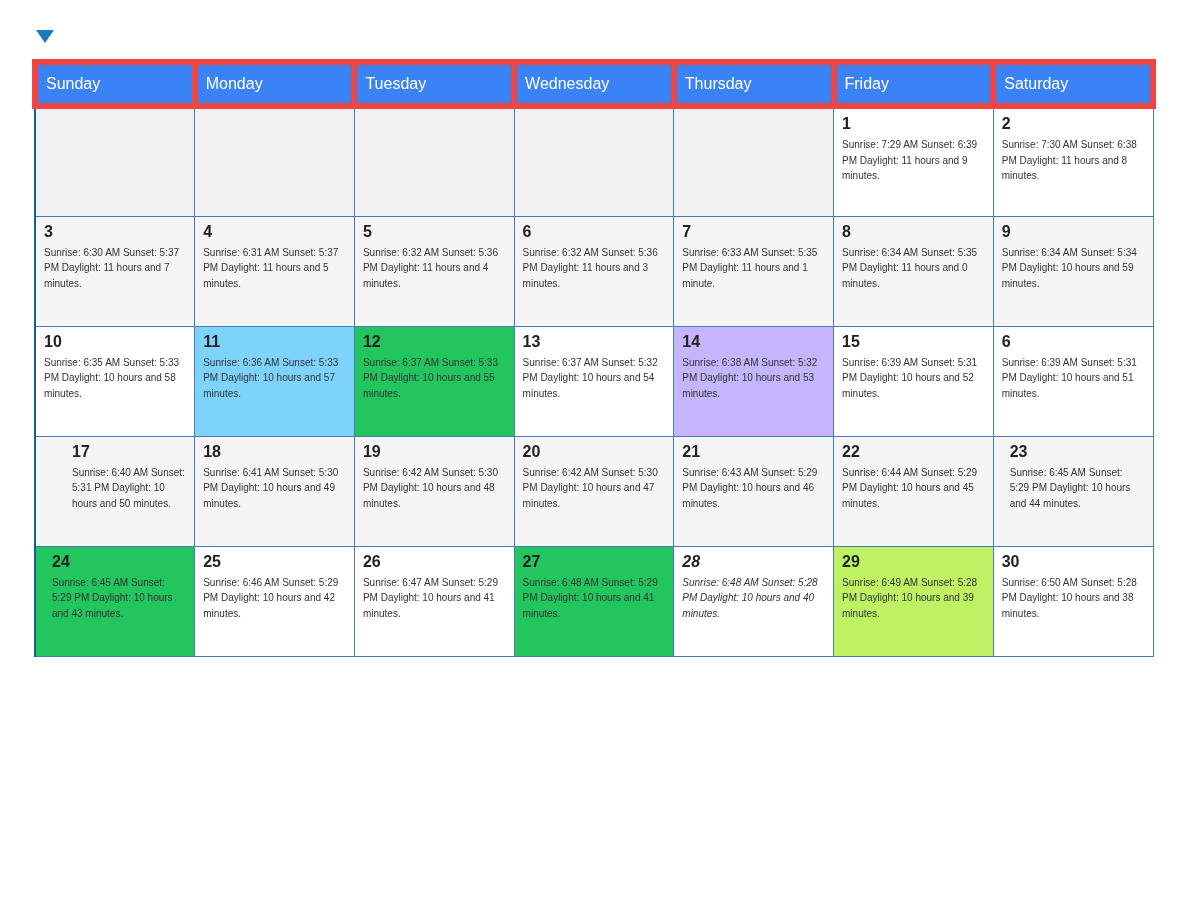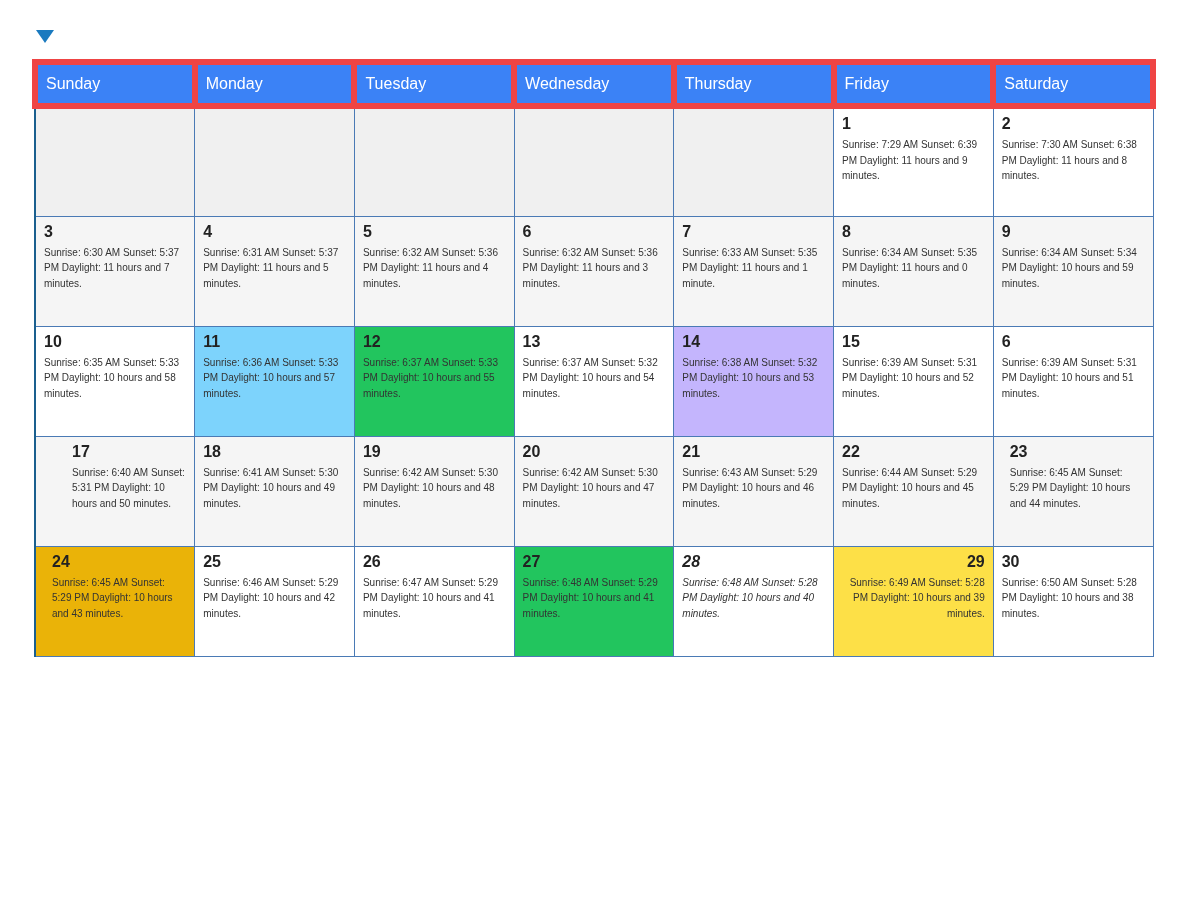--- a/index.html
+++ b/index.html
@@ -271,21 +271,21 @@
 Daylight: 10 hours and 45 minutes.</div>
         </td>
         <td style="background: rgb(245, 245, 245); padding-left: 16px;">
           <span class="day-number">23</span>
           <div class="day-info">Sunrise: 6:45 AM
 Sunset: 5:29 PM
 Daylight: 10 hours and 44 minutes.</div>
         </td>
       </tr>
       <tr>
-        <td style="background: #eab308; padding-left: 16px;">
+        <td style="background: #22c55e; padding-left: 16px;">
           <span class="day-number">24</span>
           <div class="day-info">Sunrise: 6:45 AM
 Sunset: 5:29 PM
 Daylight: 10 hours and 43 minutes.</div>
         </td>
         <td style="background: rgb(255, 255, 255);">
           <span class="day-number">25</span>
           <div class="day-info">Sunrise: 6:46 AM
 Sunset: 5:29 PM
 Daylight: 10 hours and 42 minutes.</div>
@@ -301,21 +301,21 @@
           <div class="day-info">Sunrise: 6:48 AM
 Sunset: 5:29 PM
 Daylight: 10 hours and 41 minutes.</div>
         </td>
         <td style="background: rgb(255, 255, 255); font-style: italic;">
           <span class="day-number">28</span>
           <div class="day-info">Sunrise: 6:48 AM
 Sunset: 5:28 PM
 Daylight: 10 hours and 40 minutes.</div>
         </td>
-        <td style="background: #fde047; text-align: right;">
+        <td style="background: #bef264;">
           <span class="day-number">29</span>
           <div class="day-info">Sunrise: 6:49 AM
 Sunset: 5:28 PM
 Daylight: 10 hours and 39 minutes.</div>
         </td>
         <td style="background: rgb(255, 255, 255);">
           <span class="day-number">30</span>
           <div class="day-info">Sunrise: 6:50 AM
 Sunset: 5:28 PM
 Daylight: 10 hours and 38 minutes.</div>

